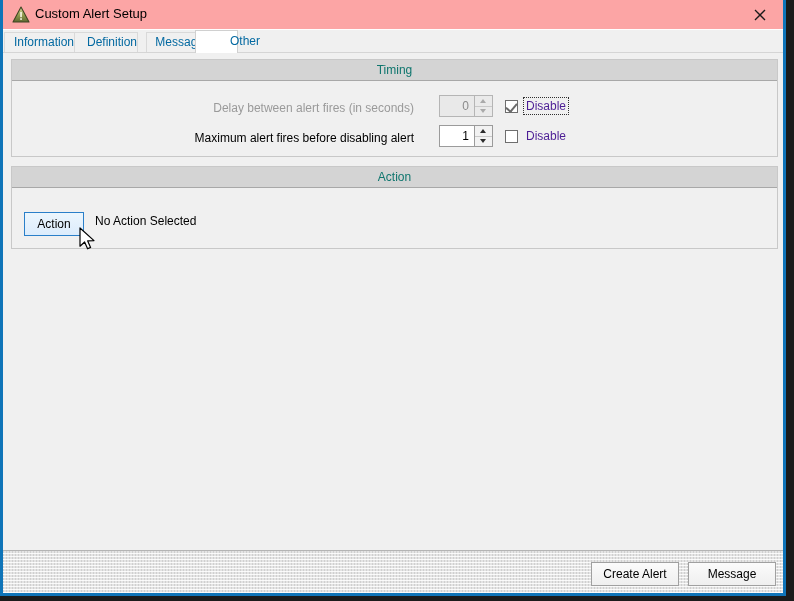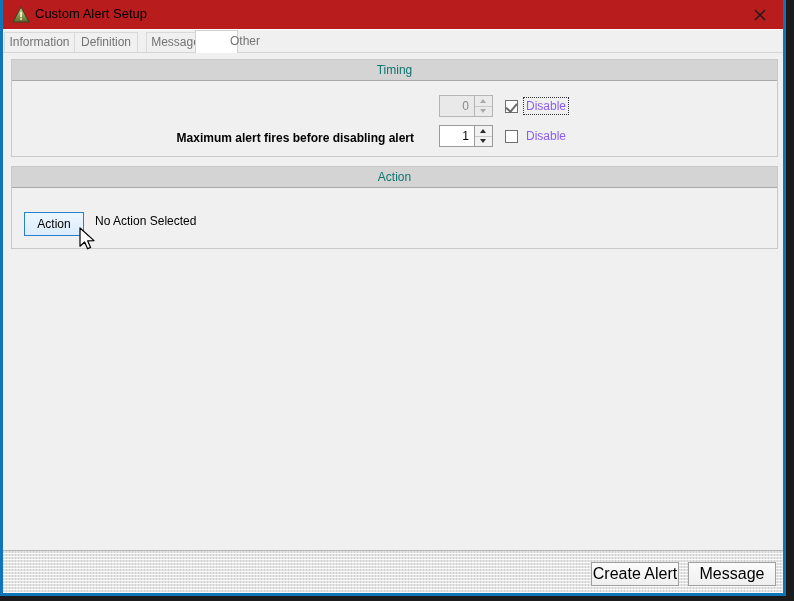--- a/index.html
+++ b/index.html
@@ -27,21 +27,21 @@
     border: 3px solid #0f74b8;
     border-top-width: 0;
     background: #f0f0f0;
     overflow: hidden;
   }
 
   
   #titlebar {
     position: relative;
     height: 29px;
-    background: #b91c1c;
+    background: #fca5a5;
     border-bottom: 1px solid #ffffff;
   }
   #title-icon {
     position: absolute;
     left: 9px; top: 6px;
     width: 18px; height: 17px;
   }
   #title-text {
     position: absolute;
     left: 32px; top: 6px;
@@ -66,23 +66,23 @@
   }
   .tab {
     position: absolute;
     top: 2px;
     height: 20px;
     box-sizing: border-box;
     background: #f0f0f0;
     border: 1px solid #d9d9d9;
     border-bottom: none;
     line-height: 19px;
-    text-align: center;
-    font-size: 12px;
-    color: #737373;
+    text-align: right;
+    font-size: 12px;
+    color: #0369a1;
     cursor: default;
     white-space: nowrap;
   }
   .tab.active {
     background: #ffffff;
     border-color: #d0d0d0;
     top: 0;
     height: 23px;
     line-height: 21px;
     z-index: 3;
@@ -195,21 +195,21 @@
     position: absolute;
     left: 2px; top: 0px;
     width: 5px; height: 9px;
     border: solid #6a6a6a;
     border-width: 0 2px 2px 0;
     transform: rotate(40deg);
   }
   .checkbox-label {
     margin-left: 6px;
     font-size: 12px;
-    color: #8b5cf6;
+    color: #4c1d95;
     padding: 1px 2px;
     white-space: nowrap;
   }
   .checkbox-label.focused {
     outline: 1px dotted #303030;
     outline-offset: 0px;
   }
 
   
   #action-button {
@@ -251,21 +251,21 @@
   .dialog-button {
     position: absolute;
     top: 11px;
     box-sizing: border-box;
     height: 24px;
     width: 88px;
     background: linear-gradient(to bottom, #fbfbfb 0%, #efefef 100%);
     border: 1px solid #a0a0a0;
     line-height: 22px;
     text-align: center;
-    font-size: 16px;
+    font-size: 12px;
     color: #000;
     cursor: default;
   }
 </style>
 </head>
 <body>
 
 <div id="window">
 
   <div id="titlebar">
@@ -304,41 +304,42 @@
       </svg>
     </div>
   </div>
 
   <div id="content">
 
     <div class="group" style="left:8px; top:6px; width:767px; height:98px;">
       <div class="group-header">Timing</div>
       <div class="group-body" style="height:77px;">
 
+        <span class="field-label disabled" style="left:20px; top:20px; width:382px;">Delay between alert fires (in seconds)</span>
 
         <div class="spinner disabled" style="left:427px; top:14px;">
           <div class="spinner-value">0</div>
           <div class="spinner-buttons">
             <div class="spin-btn up">
                 <i class="spin-arrow up"></i>
               </div>
             <div class="spin-btn down">
                 <i class="spin-arrow down"></i>
               </div>
           </div>
         </div>
 
         <div class="checkbox-row" style="left:493px; top:17px;">
           <span class="checkbox-box">
               <i class="tick"></i>
             </span>
           <span class="checkbox-label focused">Disable</span>
         </div>
 
-        <span class="field-label" style="left:20px; top:50px; width:382px;font-weight:bold;">Maximum alert fires before disabling alert</span>
+        <span class="field-label" style="left:20px; top:50px; width:382px;">Maximum alert fires before disabling alert</span>
 
         <div class="spinner" style="left:427px; top:44px;">
           <div class="spinner-value">1</div>
           <div class="spinner-buttons">
             <div class="spin-btn up">
                 <i class="spin-arrow up"></i>
               </div>
             <div class="spin-btn down">
                 <i class="spin-arrow down"></i>
               </div>

